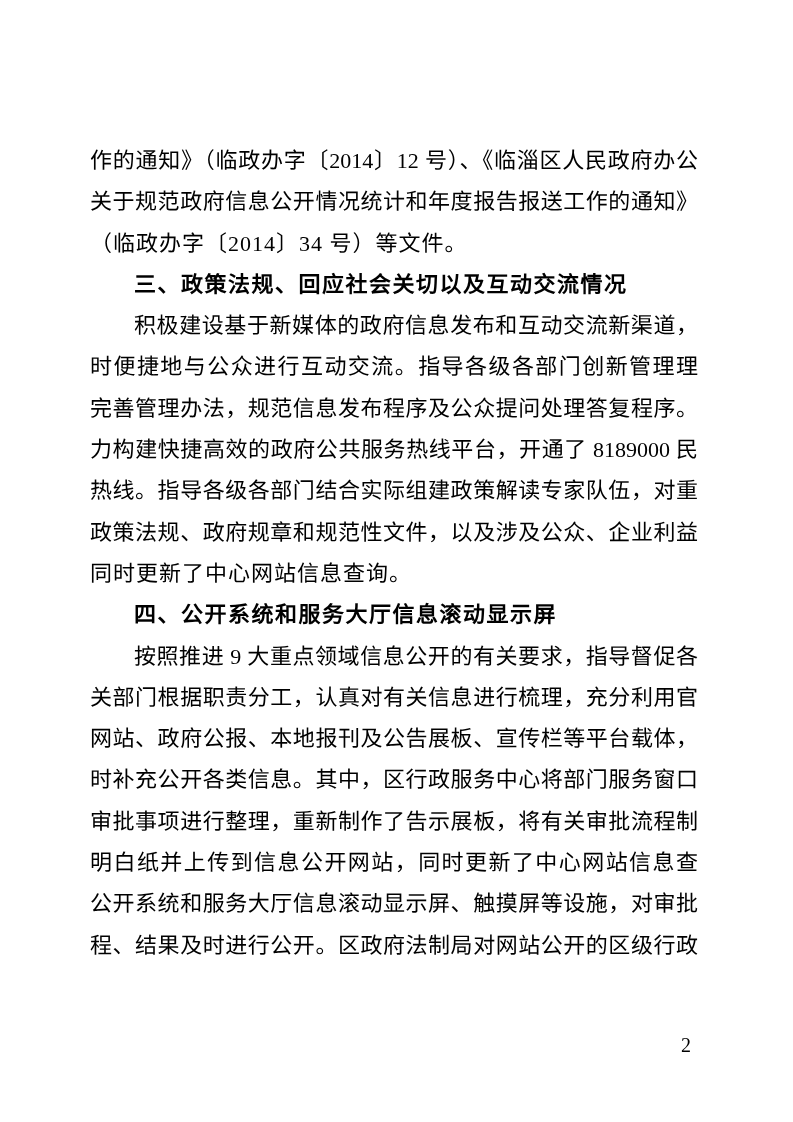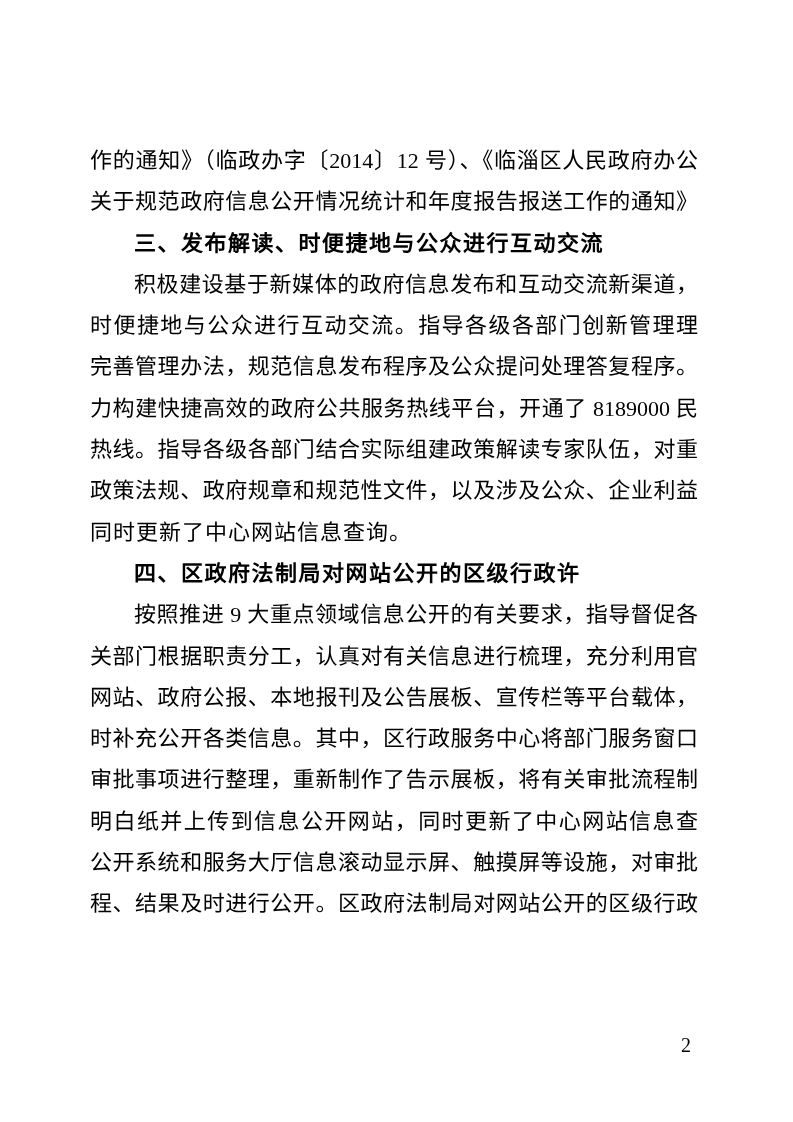--- a/index.html
+++ b/index.html
@@ -64,35 +64,36 @@
 </style>
 </head>
 <body>
 
 <div class="page">
   <div class="text-area">
 
     <div class="paragraph">
       <div class="line just">作的通知》（临政办字〔2014〕12 号）、《临淄区人民政府办公室</div>
       <div class="line just">关于规范政府信息公开情况统计和年度报告报送工作的通知》</div>
+      <div class="line end">（临政办字〔2014〕34 号）等文件。</div>
     </div>
 
-    <div class="line heading">三、发布解读、时便捷地与公众进行互动交流</div>
+    <div class="line heading">三、政策法规、回应社会关切以及互动交流情况</div>
 
     <div class="paragraph">
       <div class="line just indent">积极建设基于新媒体的政府信息发布和互动交流新渠道，及</div>
       <div class="line just">时便捷地与公众进行互动交流。指导各级各部门创新管理理念，</div>
       <div class="line just">完善管理办法，规范信息发布程序及公众提问处理答复程序。着</div>
       <div class="line just">力构建快捷高效的政府公共服务热线平台，开通了 8189000 民生</div>
       <div class="line just">热线。指导各级各部门结合实际组建政策解读专家队伍，对重要</div>
       <div class="line just">政策法规、政府规章和规范性文件，以及涉及公众、企业利益和</div>
       <div class="line end">同时更新了中心网站信息查询。</div>
     </div>
 
-    <div class="line heading">四、区政府法制局对网站公开的区级行政许</div>
+    <div class="line heading">四、公开系统和服务大厅信息滚动显示屏</div>
 
     <div class="paragraph">
       <div class="line just indent">按照推进 9 大重点领域信息公开的有关要求，指导督促各有</div>
       <div class="line just">关部门根据职责分工，认真对有关信息进行梳理，充分利用官方</div>
       <div class="line just">网站、政府公报、本地报刊及公告展板、宣传栏等平台载体，及</div>
       <div class="line just">时补充公开各类信息。其中，区行政服务中心将部门服务窗口的</div>
       <div class="line just">审批事项进行整理，重新制作了告示展板，将有关审批流程制成</div>
       <div class="line just">明白纸并上传到信息公开网站，同时更新了中心网站信息查询、</div>
       <div class="line just">公开系统和服务大厅信息滚动显示屏、触摸屏等设施，对审批过</div>
       <div class="line just">程、结果及时进行公开。区政府法制局对网站公开的区级行政许</div>

